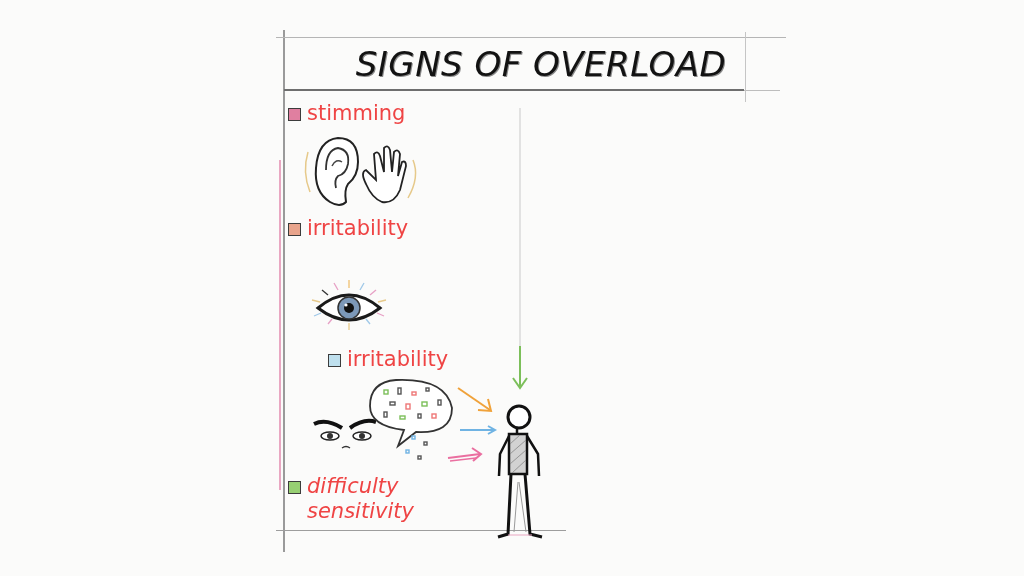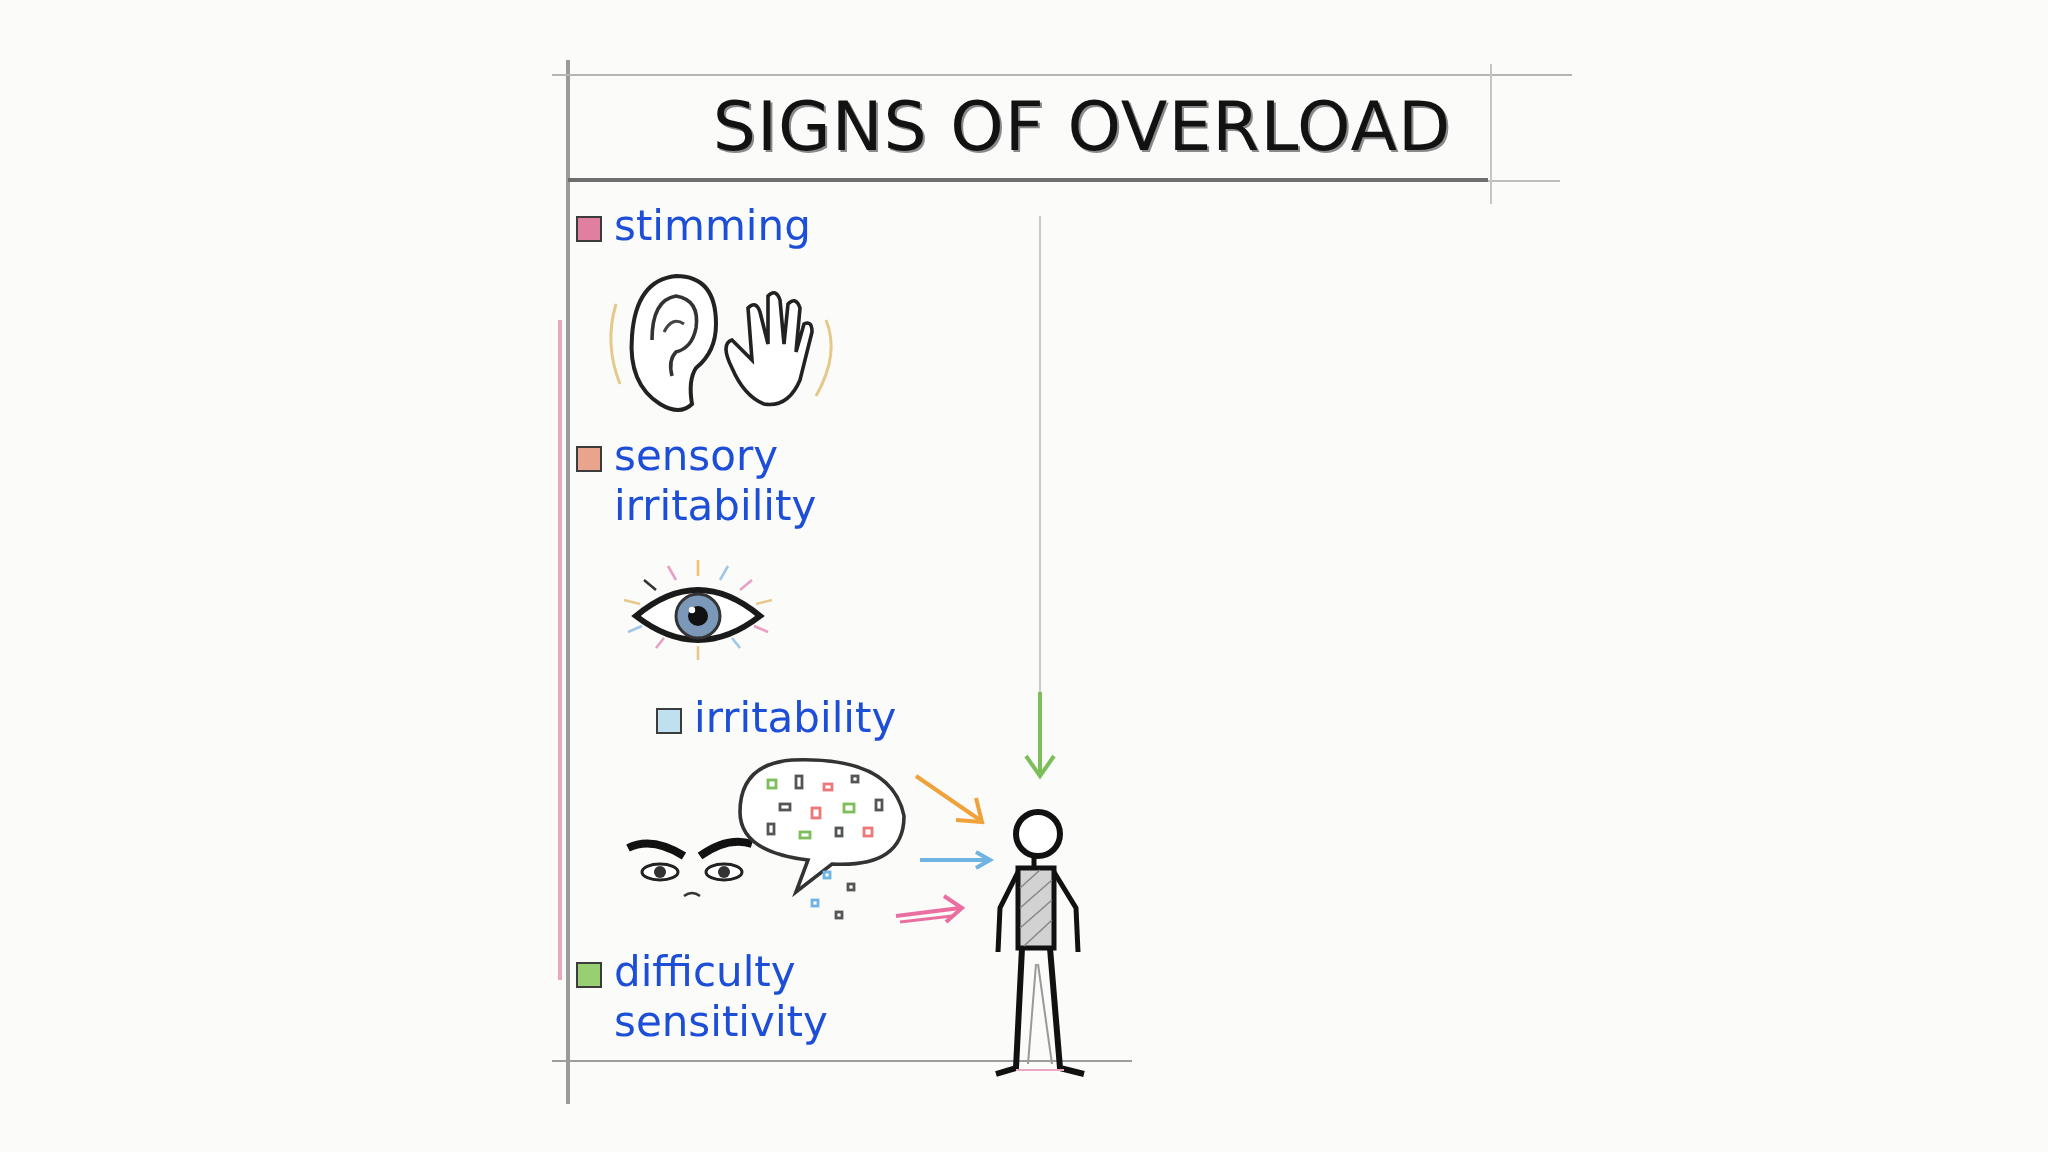--- a/index.html
+++ b/index.html
@@ -10,27 +10,28 @@
       position: relative;
       color: #161616;
     }
     .line { position: absolute; background: #9a9a9a; }
     .title {
       position: absolute; left: 284px; top: 38px; width: 514px; height: 52px;
       display: flex; align-items: center; justify-content: center;
       font-family: "DejaVu Sans", sans-serif;
       font-size: 34px; letter-spacing: 0.5px; color: #121212;
       text-shadow: 1px 1px 0 #8a8a8a;
+      font-style: italic;
     }
     .item { position: absolute; left: 288px; display: flex; align-items: flex-start; }
     .box {
       width: 11px; height: 11px; border: 1.5px solid #3c3c3c;
       margin-top: 7px; margin-right: 6px; flex: none;
     }
-    .label { font-size: 21px; line-height: 25px; color: #1d4ed8; }
+    .label { font-size: 21px; line-height: 25px; color: #ef4444; }
     svg { position: absolute; overflow: visible; }
   </style>
 </head>
 <body>
 
 <div class="line" style="left:283px;top:30px;width:1.5px;height:522px;"></div>
 <div class="line" style="left:276px;top:37px;width:510px;height:1px;background:#b5b5b5;"></div>
 <div class="line" style="left:284px;top:89px;width:460px;height:2px;background:#6e6e6e;"></div>
 <div class="line" style="left:744px;top:90px;width:36px;height:1px;background:#bdbdbd;"></div>
 <div class="line" style="left:745px;top:32px;width:1px;height:70px;background:#c5c5c5;"></div>
@@ -42,33 +43,32 @@
 <div class="item" style="top:101px;">
   <span class="box" style="background:#e07fa0;"></span>
   <div>
     <div class="label">stimming</div>
   </div>
 </div>
 
 <div class="item" style="top:216px;">
   <span class="box" style="background:#e8a48c;"></span>
   <div>
-    <div class="label">sensory</div>
     <div class="label">irritability</div>
   </div>
 </div>
 
 <div class="item" style="top:347px;padding-left:40px;">
   <span class="box" style="background:#bfe0ee;"></span>
   <div>
     <div class="label">irritability</div>
   </div>
 </div>
 
-<div class="item" style="top:474px;">
+<div class="item" style="top:474px;font-style:italic;">
   <span class="box" style="background:#97cf73;"></span>
   <div>
     <div class="label">difficulty</div>
     <div class="label">sensitivity</div>
   </div>
 </div>
 
 <svg style="left:300px;top:132px;" width="120" height="80" viewBox="0 0 120 80">
   <path d="M8 20 Q2 40 10 60" stroke="#e6c98a" stroke-width="1.5" fill="none"></path>
   <path d="M113 28 Q120 45 108 66" stroke="#e6c98a" stroke-width="1.5" fill="none"></path>

